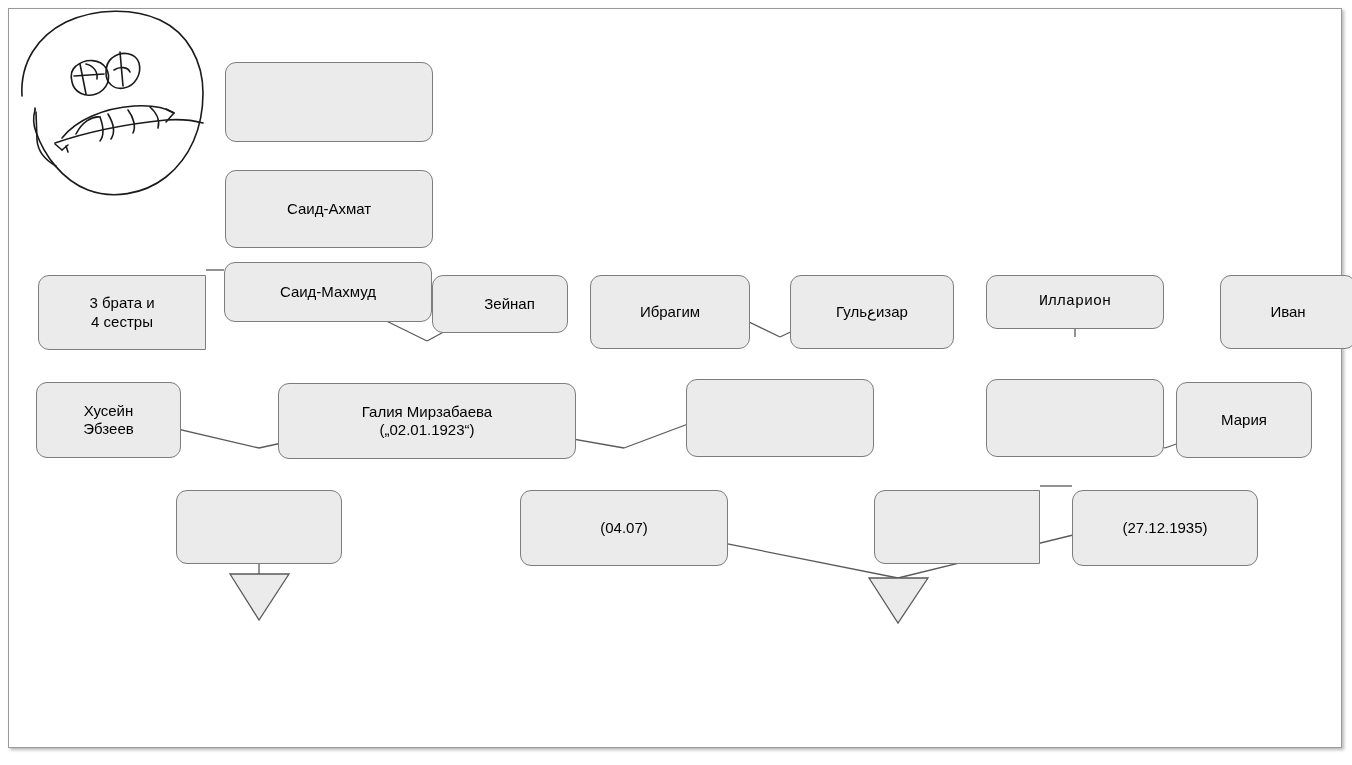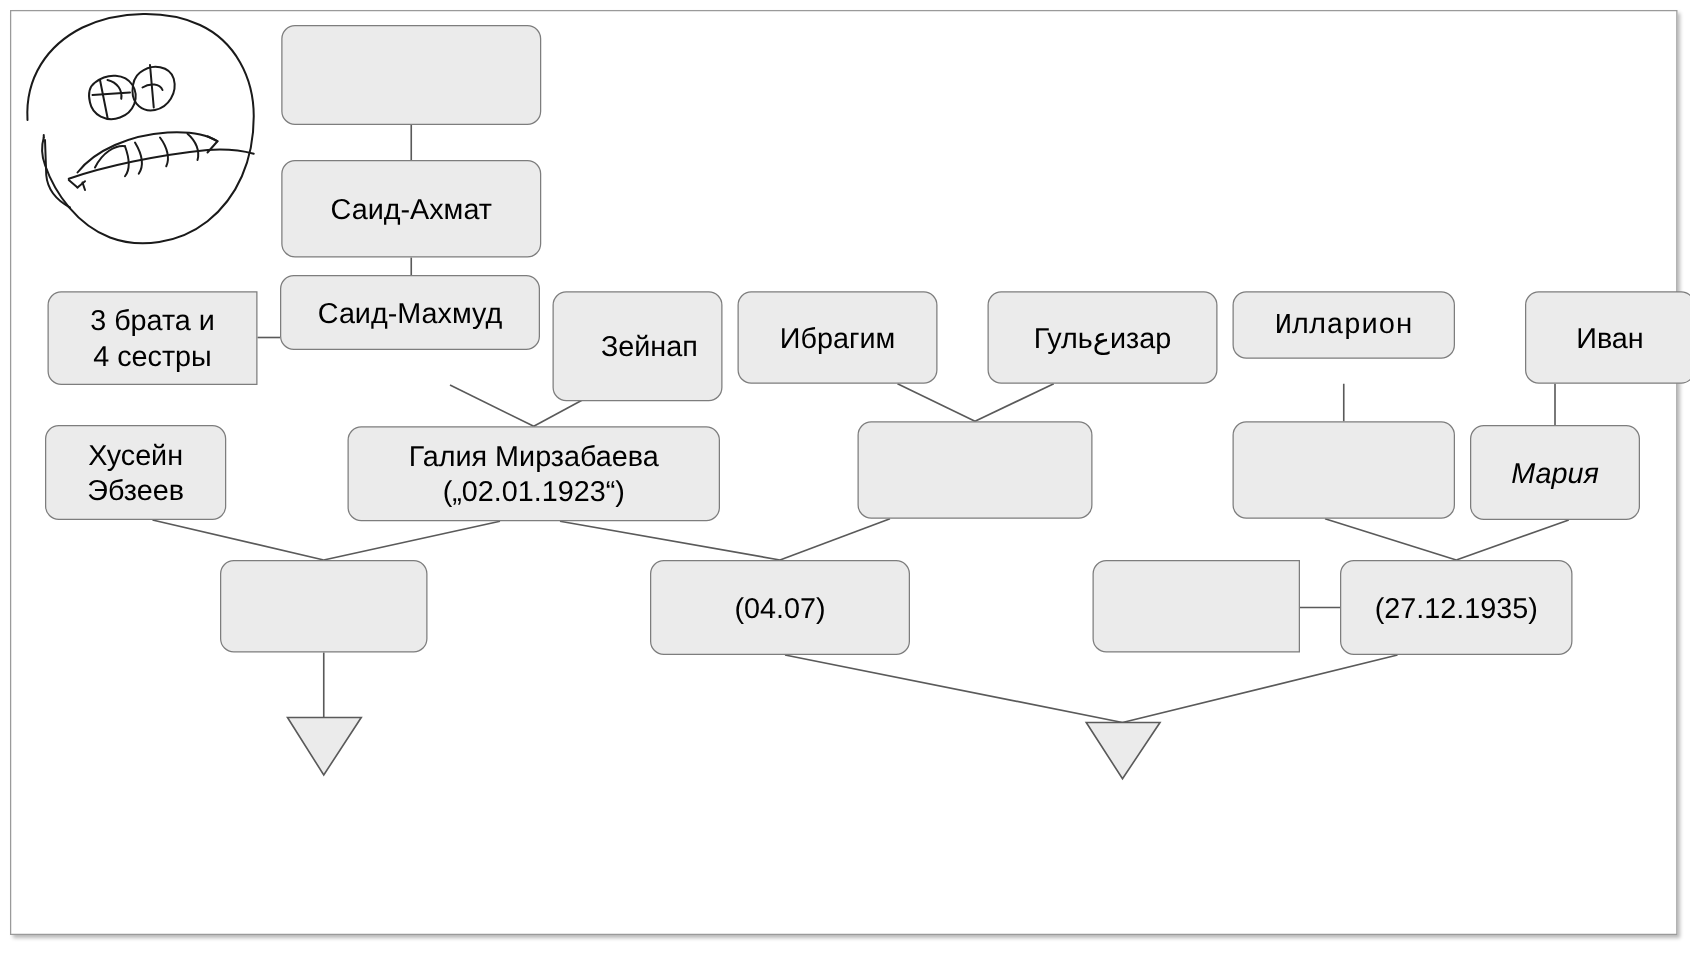--- a/index.html
+++ b/index.html
@@ -39,24 +39,25 @@
     position: absolute;
     background: #ebebeb;
     border: 1.2px solid #7d7d7d;
     border-radius: 11px;
     box-sizing: border-box;
     display: flex;
     align-items: center;
     justify-content: center;
     text-align: center;
     color: #000000;
-    font-size: 23px;
+    font-size: 15px;
     line-height: 1.22;
     white-space: pre-line;
     z-index: 3;
+    margin-top: 42px;
   }
   
   .node.square-right {
     border-top-right-radius: 0;
     border-bottom-right-radius: 0;
   }
   .node.empty { }
 </style>
 </head>
 <body>
@@ -146,31 +147,31 @@
     <polygon points="230,574 289,574 259,620" fill="#ebebeb" stroke="#5a5a5a" stroke-width="1.3"></polygon>
     <polygon points="869,578 928,578 898,623" fill="#ebebeb" stroke="#5a5a5a" stroke-width="1.3"></polygon>
   </svg>
 
   <div id="nodes-root">
       <div class="node empty" style="left: 225px; top: 20px; width: 208px; height: 80px;"><span></span></div>
       <div class="node" style="left: 225px; top: 128px; width: 208px; height: 78px;"><span>Саид-Ахмат</span></div>
       <div class="node square-right" style="left: 38px; top: 233px; width: 168px; height: 75px;"><span>3 брата и
 4 сестры</span></div>
       <div class="node" style="left: 224px; top: 220px; width: 208px; height: 60px;"><span>Саид-Махмуд</span></div>
-      <div class="node" style="left: 442px; top: 233px; width: 136px; height: 88px; padding-left: 19px;"><span>Зейнап</span></div>
+      <div class="node" style="left: 432px; top: 233px; width: 136px; height: 58px; padding-left: 19px;"><span>Зейнап</span></div>
       <div class="node" style="left: 590px; top: 233px; width: 160px; height: 74px;"><span>Ибрагим</span></div>
-      <div class="node" style="left: 790px; top: 233px; width: 184px; height: 74px;"><span>Гульعизар</span></div>
+      <div class="node" style="left: 790px; top: 233px; width: 164px; height: 74px;"><span>Гульعизар</span></div>
       <div class="node" style="left: 986px; top: 233px; width: 178px; height: 54px; font-family: Liberation Mono, monospace;"><span>Илларион</span></div>
       <div class="node" style="left: 1220px; top: 233px; width: 136px; height: 74px;"><span>Иван</span></div>
       <div class="node" style="left: 36px; top: 340px; width: 145px; height: 76px;"><span>Хусейн
 Эбзеев</span></div>
       <div class="node" style="left: 278px; top: 341px; width: 298px; height: 76px;"><span>Галия Мирзабаева
 („02.01.1923“)</span></div>
       <div class="node empty" style="left: 686px; top: 337px; width: 188px; height: 78px;"><span></span></div>
       <div class="node empty" style="left: 986px; top: 337px; width: 178px; height: 78px;"><span></span></div>
-      <div class="node" style="left: 1176px; top: 340px; width: 136px; height: 76px; font-style: italic;"><span>Мария</span></div>
+      <div class="node" style="left: 1176px; top: 340px; width: 136px; height: 76px;"><span>Мария</span></div>
       <div class="node empty" style="left: 176px; top: 448px; width: 166px; height: 74px;"><span></span></div>
       <div class="node" style="left: 520px; top: 448px; width: 208px; height: 76px;"><span>(04.07)</span></div>
       <div class="node square-right empty" style="left: 874px; top: 448px; width: 166px; height: 74px;"><span></span></div>
       <div class="node" style="left: 1072px; top: 448px; width: 186px; height: 76px;"><span>(27.12.1935)</span></div>
     </div>
 
 </div>
 
 </body></html>

